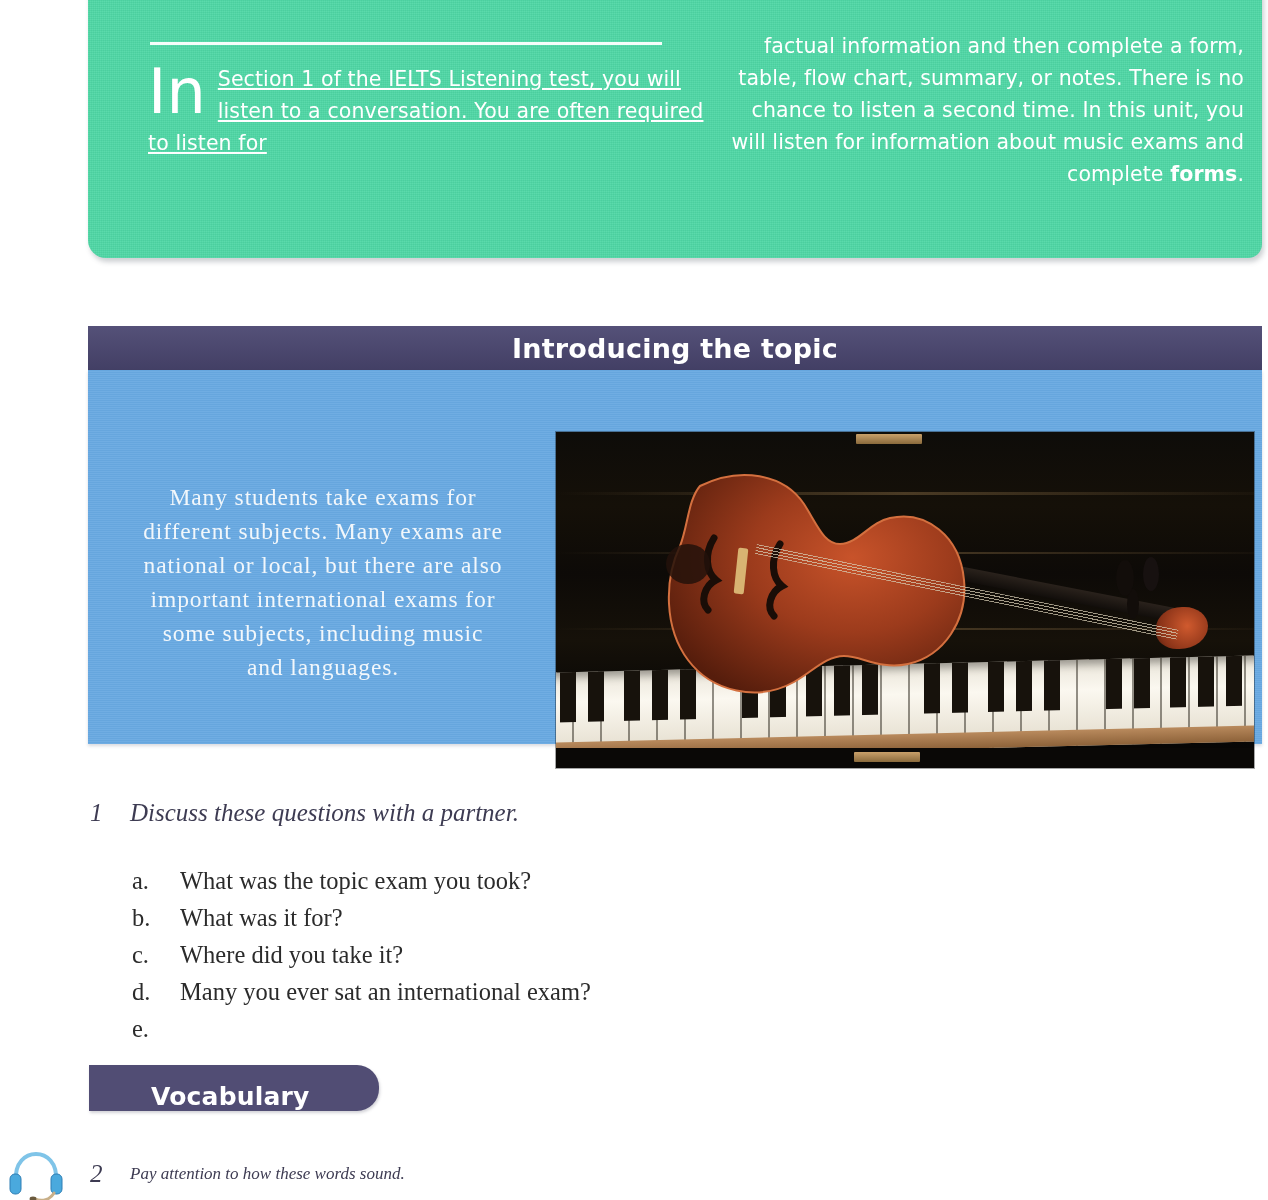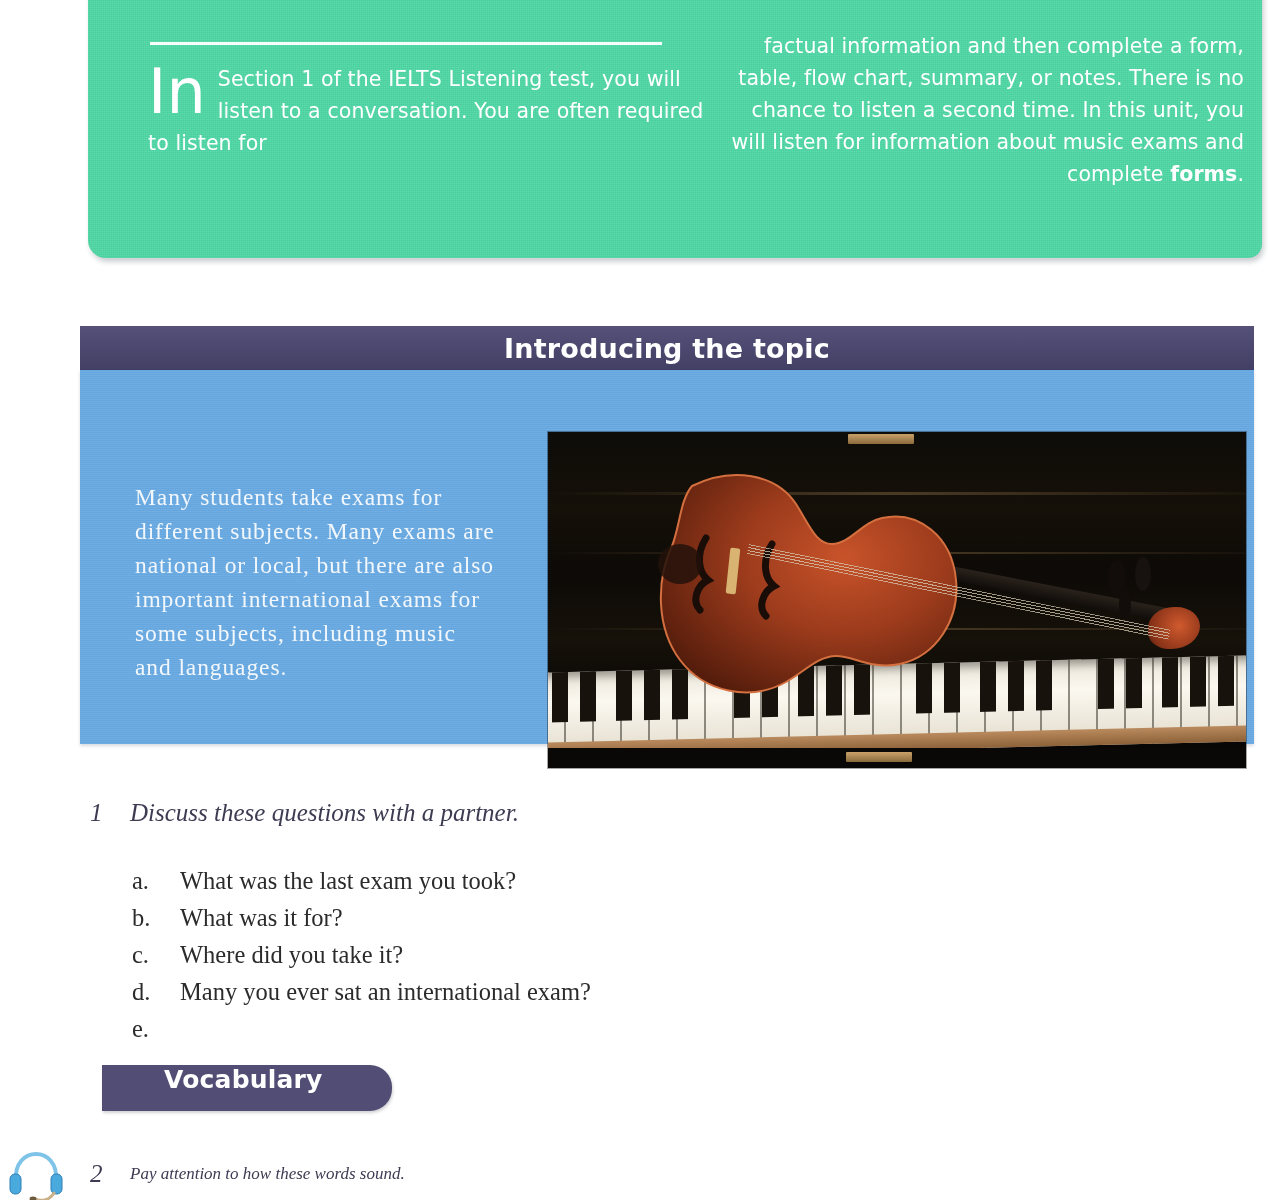--- a/index.html
+++ b/index.html
@@ -74,20 +74,21 @@
     opacity: .95;
   }
   .dropcap-para{
     position: relative;
     margin-top: 18px;
     font-family: "DejaVu Sans", sans-serif;
     font-size: 20.5px;
     line-height: 32px;
     color: #ffffff;
     letter-spacing: 0.1px;
+    text-decoration: underline;
   }
   .dropcap{
     float: left;
     font-family: "DejaVu Sans", sans-serif;
     font-weight: 400;
     font-size: 62px;
     line-height: 54px;
     color: #ffffff;
     margin: 0 12px 0 0;
     padding-top: 2px;
@@ -99,21 +100,21 @@
     color: #ffffff;
     letter-spacing: 0.1px;
     margin: 0;
     padding-top: 2px;
   }
   .gb-right-text b{ font-weight: 700; }
 
   
   .topic-section{
     position: absolute;
-    left: 80px;
+    left: 88px;
     top: 326px;
     width: 1174px;
   }
   .topic-header{
     height: 44px;
     background: #4a4670;
     display: flex;
     align-items: center;
     justify-content: center;
     position: relative;
@@ -150,20 +151,21 @@
     position: absolute;
     left: 55px;
     top: 110px;
     width: 360px;
     font-family: "Liberation Serif", serif;
     font-size: 23.5px;
     line-height: 34px;
     color: #f2f7fb;
     letter-spacing: 0.9px;
     z-index: 2;
+    text-align: center;
   }
 
   
   .photo-frame{
     position: absolute;
     left: 468px;
     top: 62px;
     width: 698px;
     height: 336px;
     background: #0b0906;
@@ -324,23 +326,22 @@
   
   .vocab-tab{
     position:absolute;
     left: 89px;
     top: 1065px;
     width: 290px;
     height: 46px;
     background: #514d74;
     border-radius: 0 22px 22px 0;
     display:flex;
-    align-items:flex-start;
+    align-items:flex-end;
     box-shadow: 1px 2px 3px rgba(80,80,100,0.25);
-    margin-left: 13px;
   }
   .vocab-label{
     font-family: "DejaVu Sans", sans-serif;
     font-weight: bold;
     font-size: 25px;
     color: #ffffff;
     margin-left: 62px;
     letter-spacing: 0.2px;
   }
 
@@ -442,21 +443,21 @@
 </div>
 
 <div class="q-block">
   <div class="q-head">
     <span class="q-head-num">1</span>
     <span>Discuss these questions with a partner.</span>
   </div>
   <div class="q-list">
     <div class="q-item">
       <span class="q-letter">a.</span>
-      <span>What was the last exam you took?</span>
+      <span>What was the topic exam you took?</span>
     </div>
     <div class="q-item">
       <span class="q-letter">b.</span>
       <span>What was it for?</span>
     </div>
     <div class="q-item">
       <span class="q-letter">c.</span>
       <span>Where did you take it?</span>
     </div>
     <div class="q-item">

